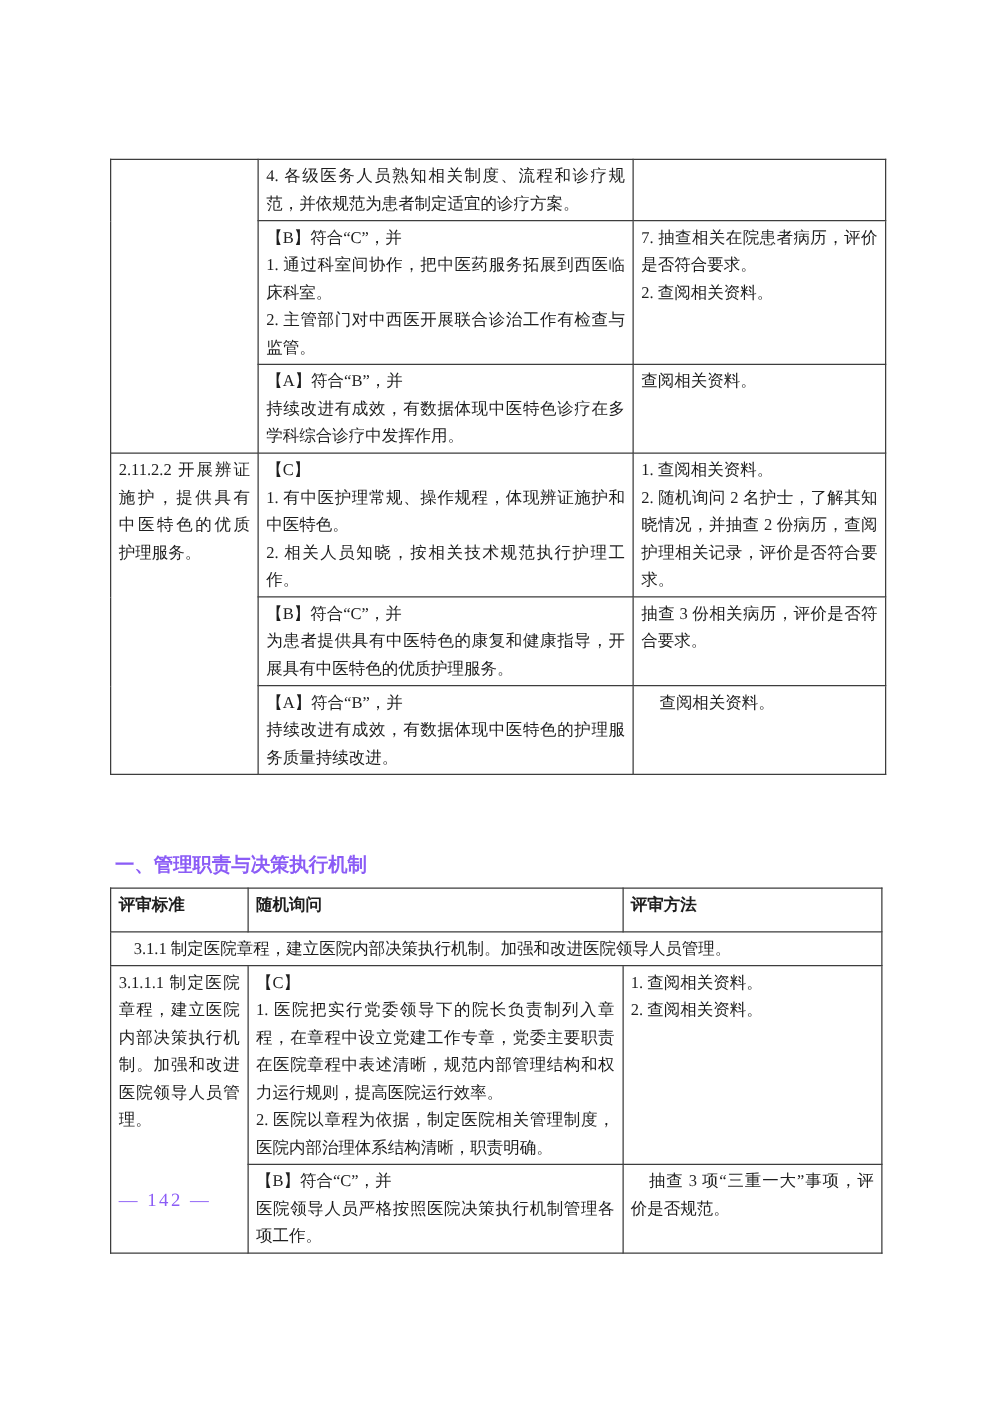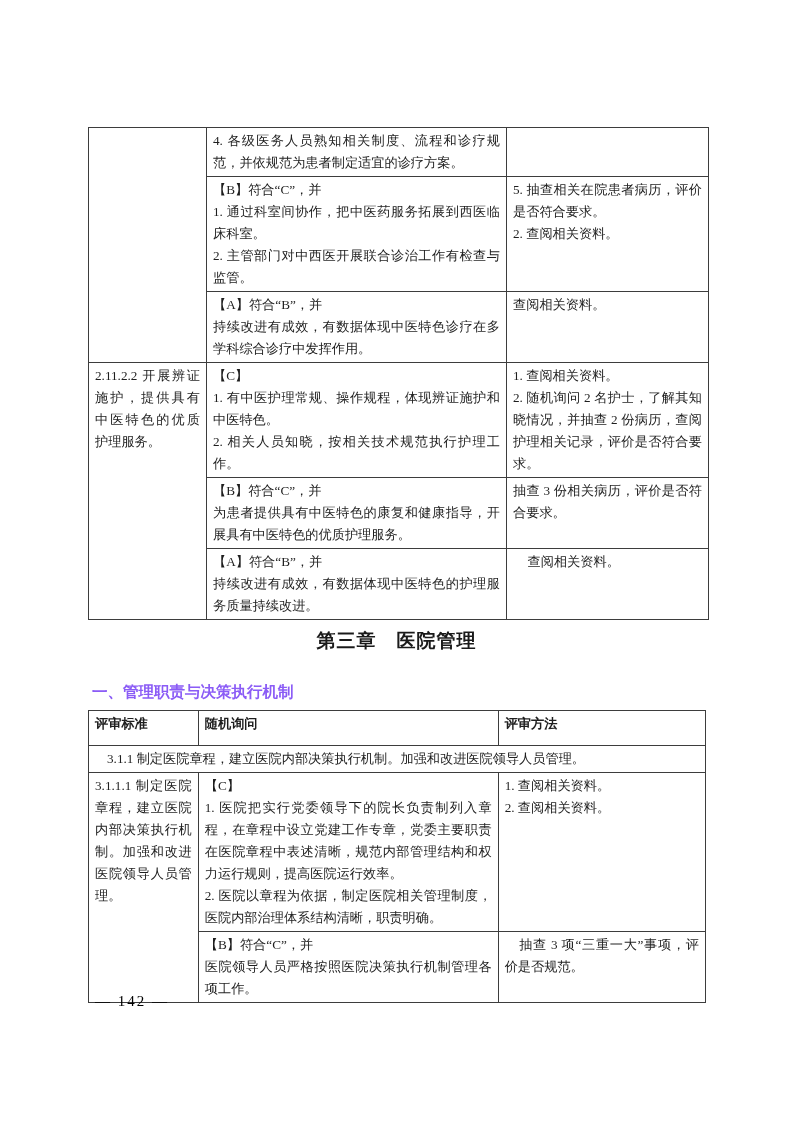--- a/index.html
+++ b/index.html
@@ -88,25 +88,25 @@
     top: 682px;
     left: 92px;
     margin: 0;
     font-family: "Liberation Sans", "DejaVu Sans", sans-serif;
     font-weight: 700;
     font-size: 15.5px;
     color: #8b5cf6;
   }
   .page-number {
     position: absolute;
-    top: 993px;
+    top: 953px;
     left: 95px;
     font-size: 15px;
     letter-spacing: 2px;
-    color: #000000;
+    color: #8b5cf6;
     text-align: center;
   }
 </style>
 </head>
 <body>
 
 <div class="page">
 
   <table class="review-table t1">
     <colgroup>
@@ -122,21 +122,21 @@
           </td>
         <td class="c3"></td>
       </tr>
       <tr class="r-h111">
         <td class="c2">
             <div class="para">【B】符合“C”，并</div>
             <div class="para">1. 通过科室间协作，把中医药服务拓展到西医临床科室。</div>
             <div class="para">2. 主管部门对中西医开展联合诊治工作有检查与监管。</div>
           </td>
         <td class="c3">
-            <div class="para">5. 抽查相关在院患者病历，评价是否符合要求。</div>
+            <div class="para">7. 抽查相关在院患者病历，评价是否符合要求。</div>
             <div class="para">2. 查阅相关资料。</div>
           </td>
       </tr>
       <tr class="r-h65">
         <td class="c2">
             <div class="para">【A】符合“B”，并</div>
             <div class="para">持续改进有成效，有数据体现中医特色诊疗在多学科综合诊疗中发挥作用。</div>
           </td>
         <td class="c3">
             <div class="para">查阅相关资料。</div>
@@ -170,21 +170,20 @@
             <div class="para">【A】符合“B”，并</div>
             <div class="para">持续改进有成效，有数据体现中医特色的护理服务质量持续改进。</div>
           </td>
         <td class="c3 indent-1">
             <div class="para">查阅相关资料。</div>
           </td>
       </tr>
     </tbody>
   </table>
 
-  <h1 class="chapter-title">第三章　医院管理</h1>
 
   <h2 class="section-title">一、管理职责与决策执行机制</h2>
 
   <table class="review-table t2">
     <colgroup>
         <col class="c1">
         <col class="c2">
         <col class="c3">
       </colgroup>
     <tbody>

